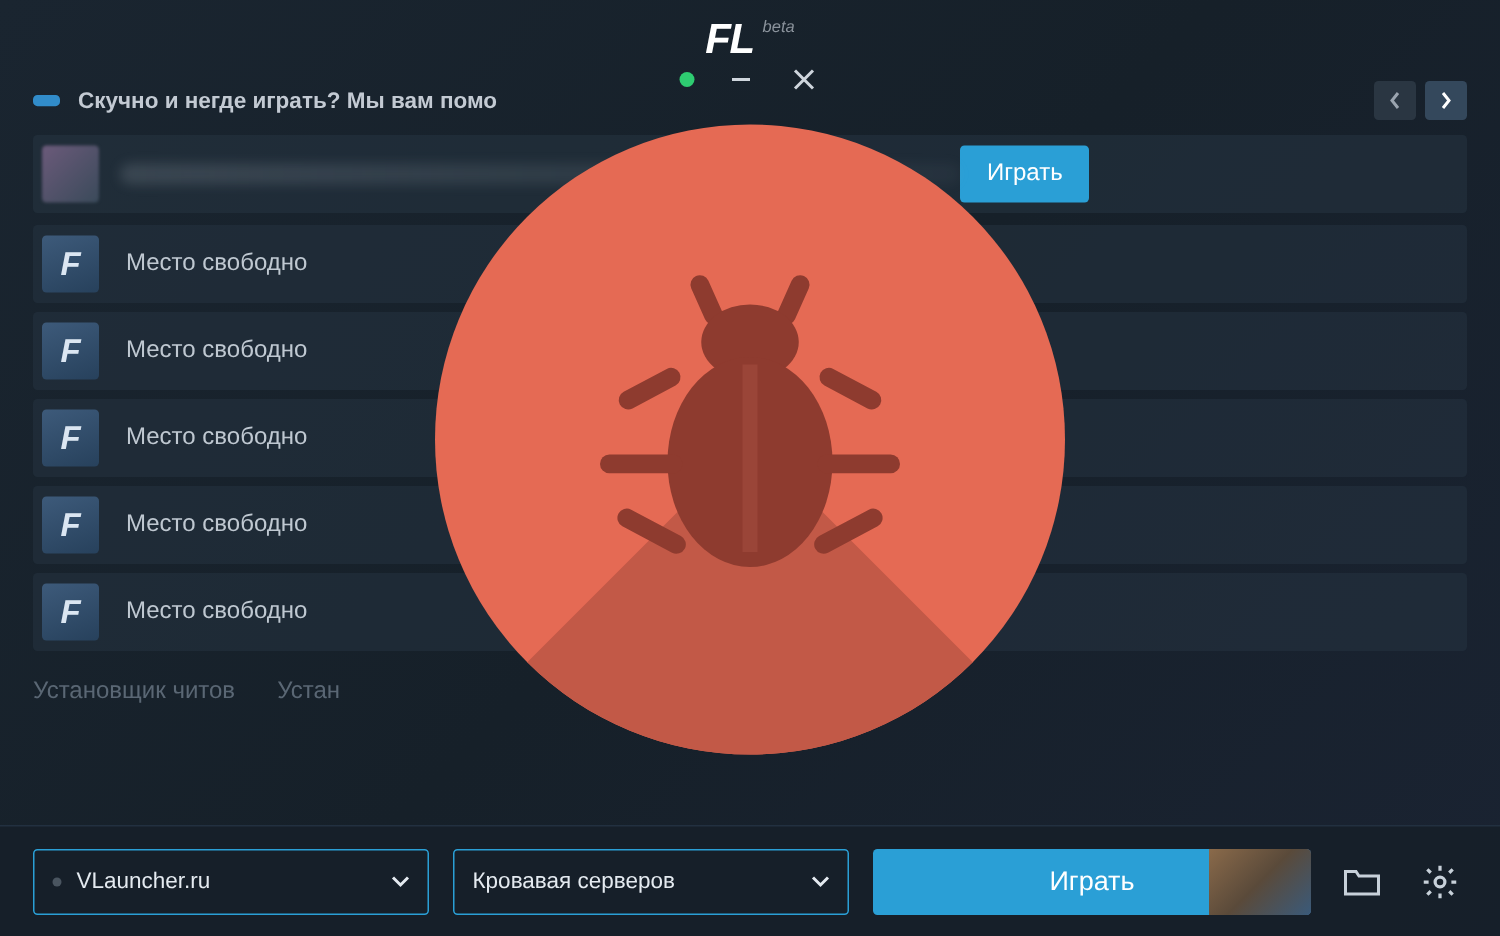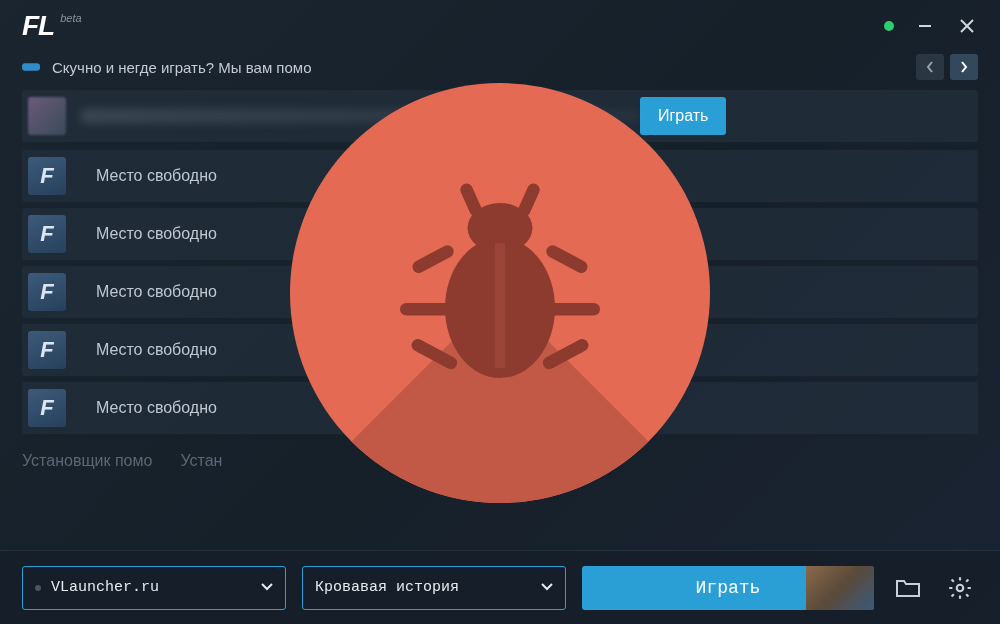--- a/index.html
+++ b/index.html
@@ -13,20 +13,21 @@
     position: relative;
   }
 
   
   .titlebar {
     display: flex;
     align-items: center;
     justify-content: space-between;
     padding: 10px 22px 6px 22px;
     height: 48px;
+    flex-direction: column;
   }
   .logo-block {
     display: flex;
     align-items: flex-start;
     gap: 6px;
   }
   .logo {
     font-weight: 900;
     font-size: 28px;
     color: #fff;
@@ -66,20 +67,21 @@
   .promo-icon {
     width: 18px; height: 18px;
     color: #3498db;
   }
   .promo-text {
     flex: 1;
     font-size: 15px;
     color: #c3cad3;
     white-space: nowrap;
     overflow: hidden;
+    font-weight: bold;
   }
   .nav-arrows { display: flex; gap: 6px; }
   .nav-btn {
     width: 28px; height: 26px;
     background: #2a3642;
     border-radius: 3px;
     display: flex; align-items: center; justify-content: center;
     cursor: pointer;
     color: #9aa4af;
   }
@@ -140,21 +142,21 @@
     width: 38px; height: 38px;
     background: linear-gradient(160deg, #3d5a7a, #27415c);
     border-radius: 3px;
     display: flex; align-items: center; justify-content: center;
     color: #dbe6f2;
     font-weight: 800;
     font-size: 22px;
     font-style: italic;
   }
   .slot-label {
-    margin-left: 30px;
+    margin-left: 18px;
     font-size: 16px;
     color: #c0c8d10;
     color: #bfc8d1;
     text-align: center;
   }
 
   
   .tabs {
     display: flex;
     gap: 28px;
@@ -176,21 +178,20 @@
   .bottom-bar {
     position: absolute;
     left: 0; right: 0; bottom: 0;
     background: rgba(22,31,41,0.9);
     border-top: 1px solid #223040;
     height: 74px;
     display: flex;
     align-items: center;
     gap: 16px;
     padding: 0 22px;
-    font-family: Liberation Mono, monospace;
   }
   .select {
     border: 1px solid #2a9fd6;
     background: transparent;
     height: 44px;
     display: flex;
     align-items: center;
     justify-content: space-between;
     padding: 0 12px;
     border-radius: 3px;
@@ -328,38 +329,38 @@
     <div class="slot-badge">F</div>
     <div class="slot-label">Место свободно</div>
   </div>
   <div class="slot">
     <div class="slot-badge">F</div>
     <div class="slot-label">Место свободно</div>
   </div>
 </div>
 
 <div class="tabs">
-  <div class="tab">Установщик помо</div>
+  <div class="tab">Установщик читов</div>
   <div class="tab">Устан</div>
 </div>
 
 <div class="bottom-bar">
   <div class="select account">
     <div class="select-left">
       <span class="dot"></span>
       <span>VLauncher.ru</span>
     </div>
     <span>
       <svg width="12" height="8" viewBox="0 0 12 8">
           <path d="M1 1l5 5 5-5" stroke="currentColor" stroke-width="2" fill="none"></path>
         </svg>
     </span>
   </div>
   <div class="select version">
-    <span>Кровавая история</span>
+    <span>Кровавая серверов</span>
     <span>
       <svg width="12" height="8" viewBox="0 0 12 8">
           <path d="M1 1l5 5 5-5" stroke="currentColor" stroke-width="2" fill="none"></path>
         </svg>
     </span>
   </div>
   <div class="big-play">
     <span class="big-play-text">Играть</span>
     <div class="big-play-art"></div>
   </div>

